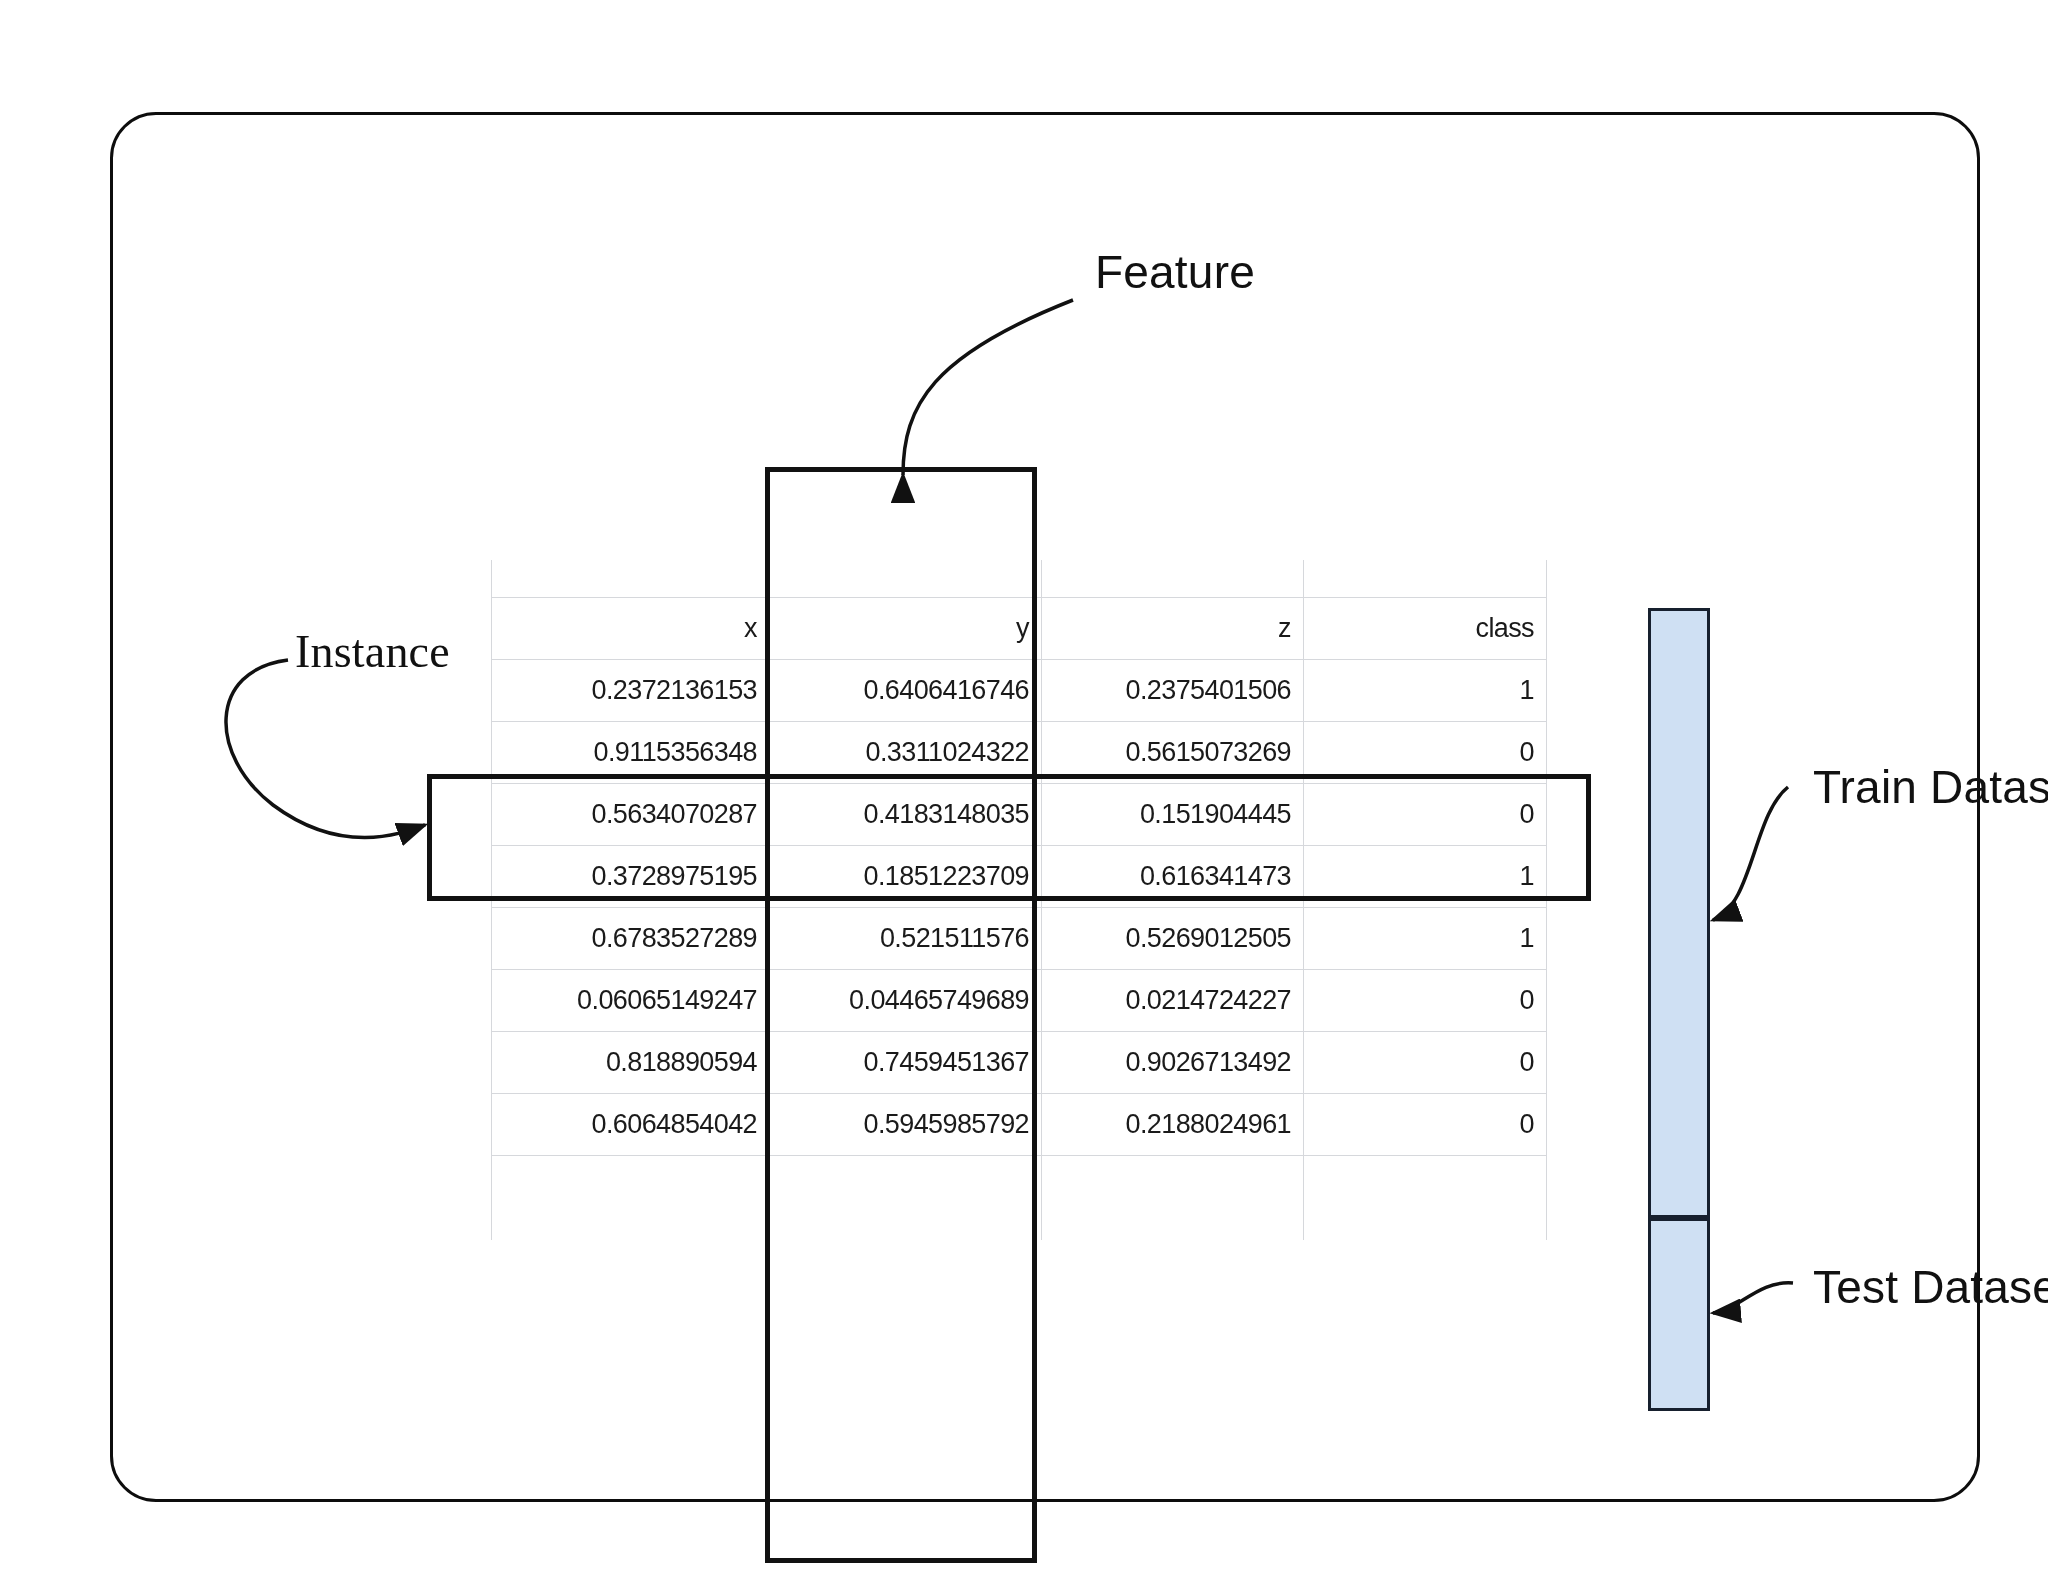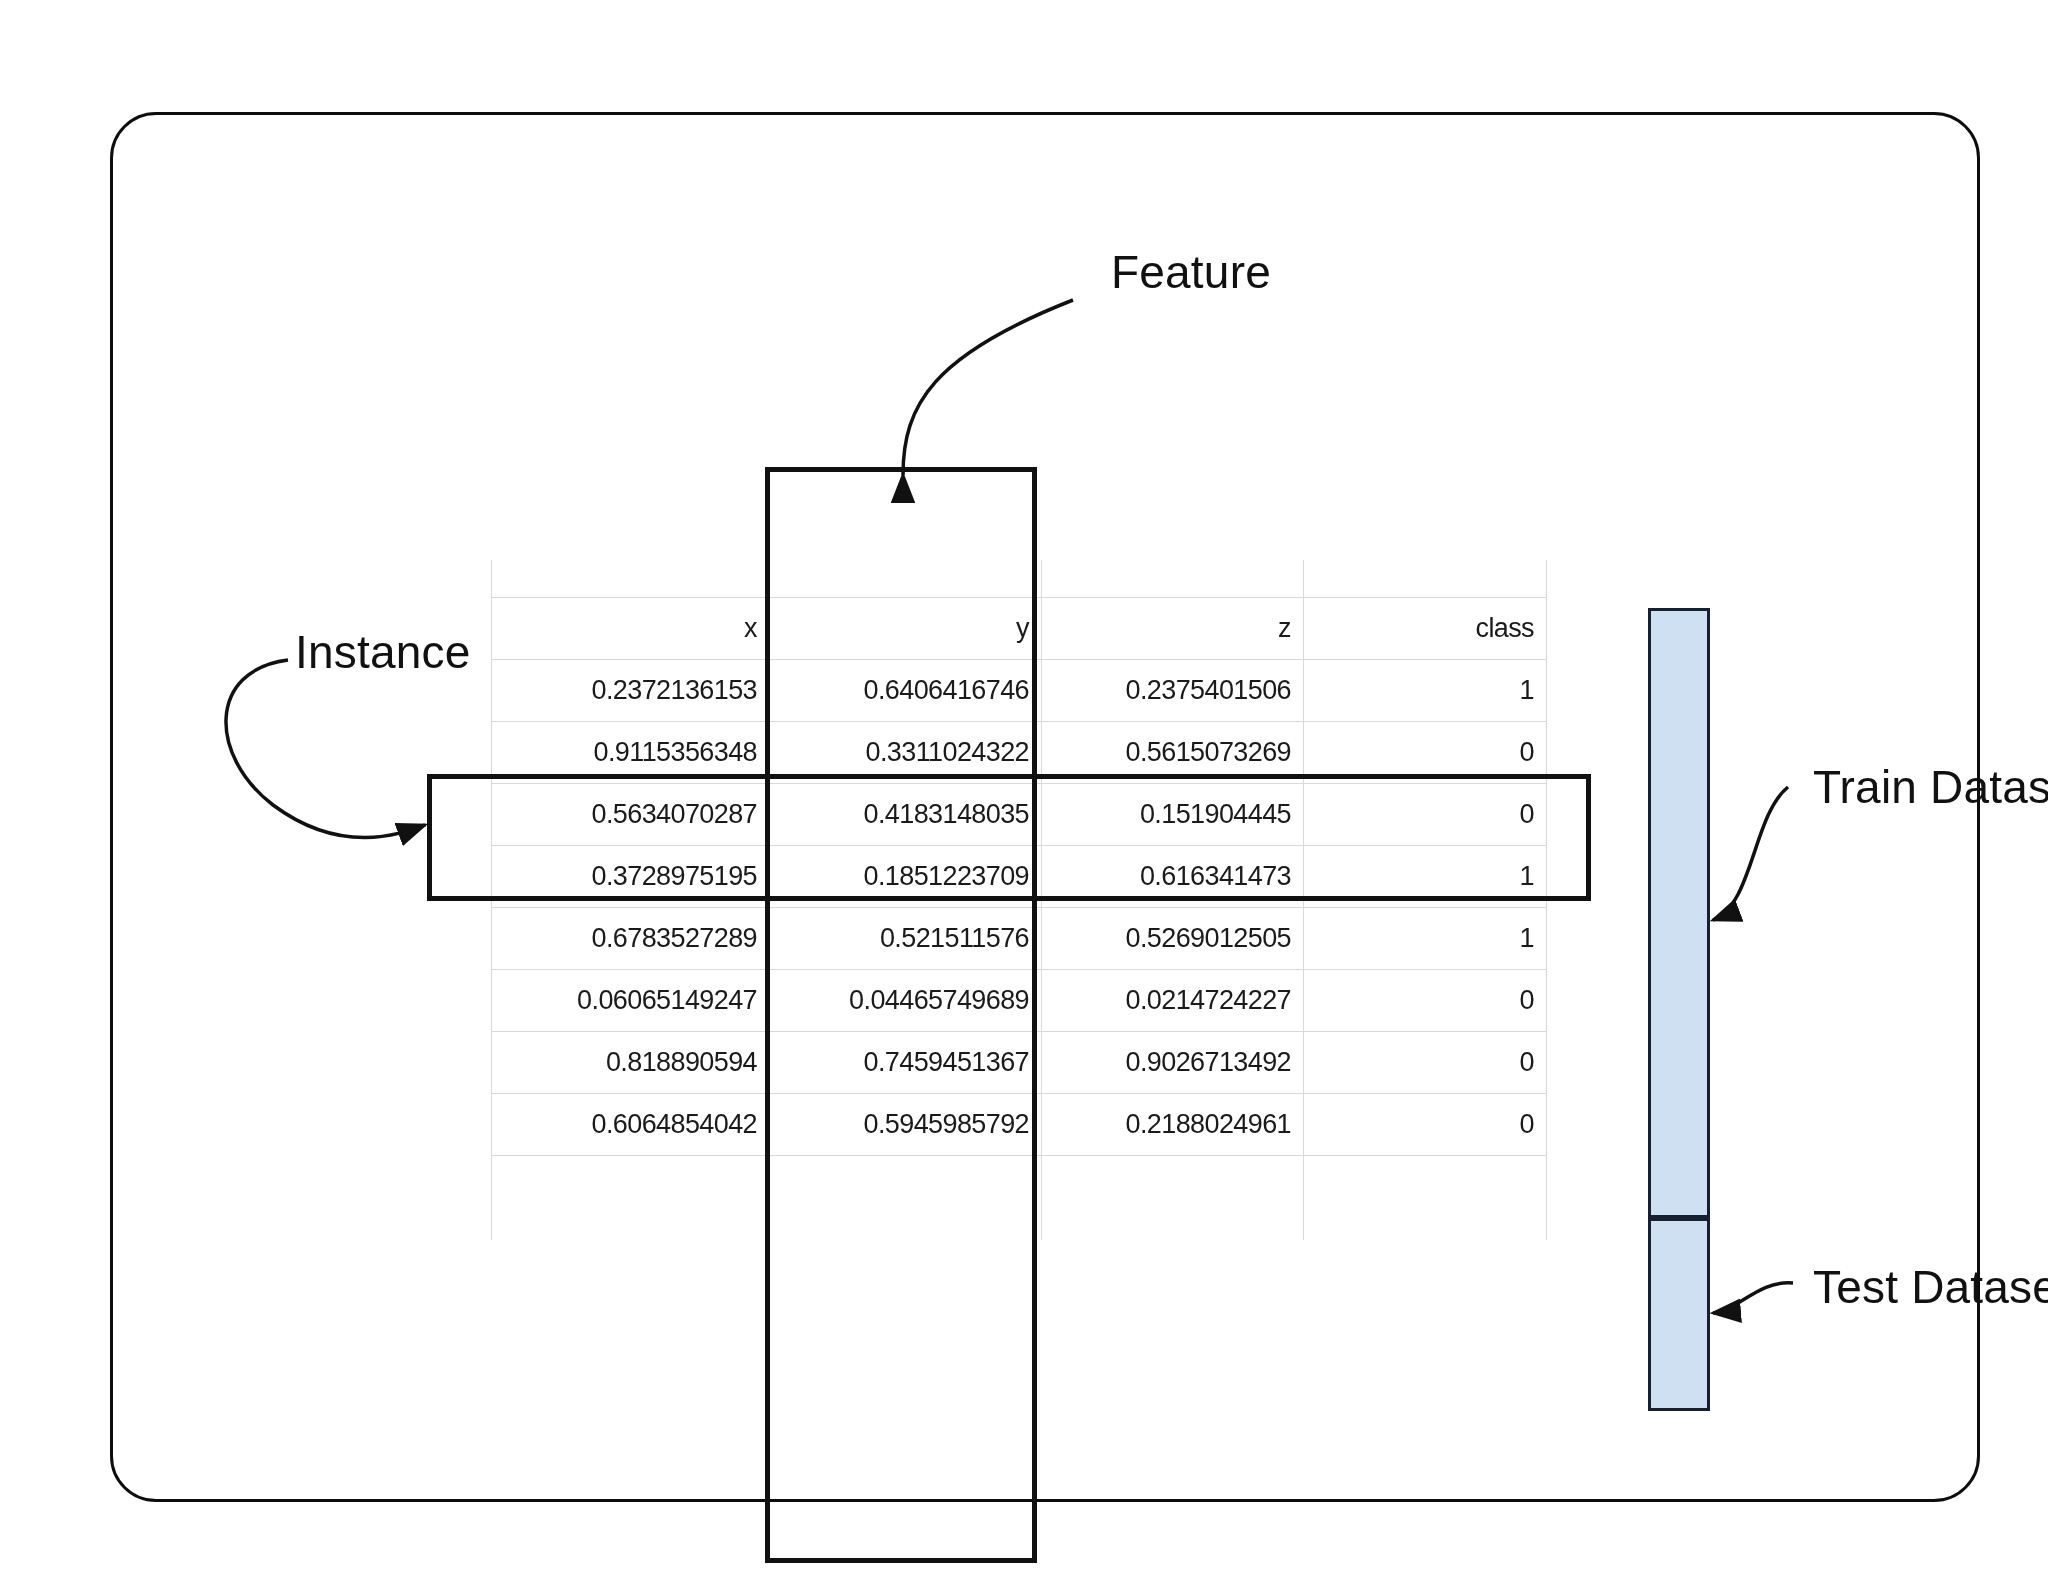--- a/index.html
+++ b/index.html
@@ -86,22 +86,22 @@
   }
 
   
   .callout-label {
     position: absolute;
     font-size: 46px;
     color: #111111;
     white-space: nowrap;
     letter-spacing: 0.2px;
   }
-  #label-feature       { left: 982px;  top: 130px; margin-left: 16px; }
-  #label-instance      { left: 182px;  top: 510px; }
+  #label-feature       { left: 982px;  top: 130px; }
+  #label-instance      { left: 182px;  top: 510px; font-family: Liberation Serif, serif; }
   #label-train-dataset { left: 1700px; top: 645px; }
   #label-test-dataset  { left: 1700px; top: 1145px; }
 
   
   #split-bar {
     position: absolute;
     left: 1535px;
     top: 493px;
     width: 62px;
     height: 803px;

